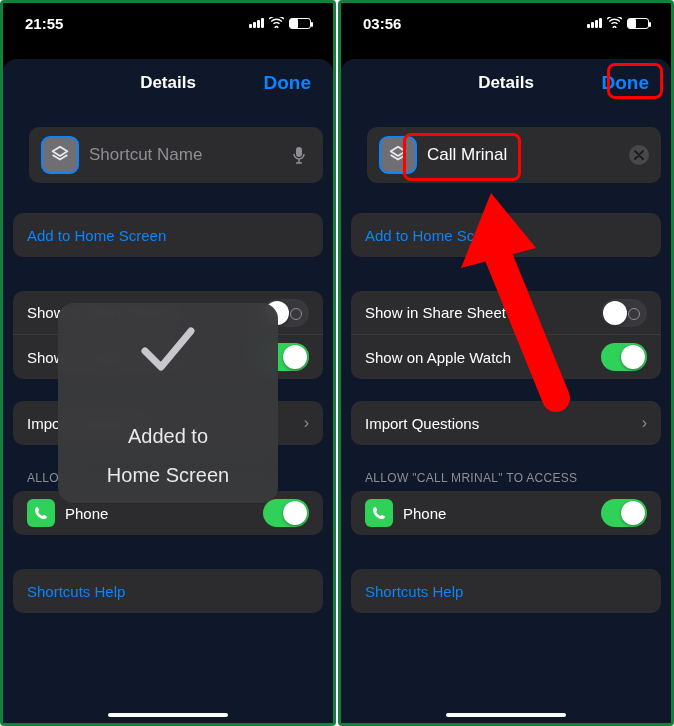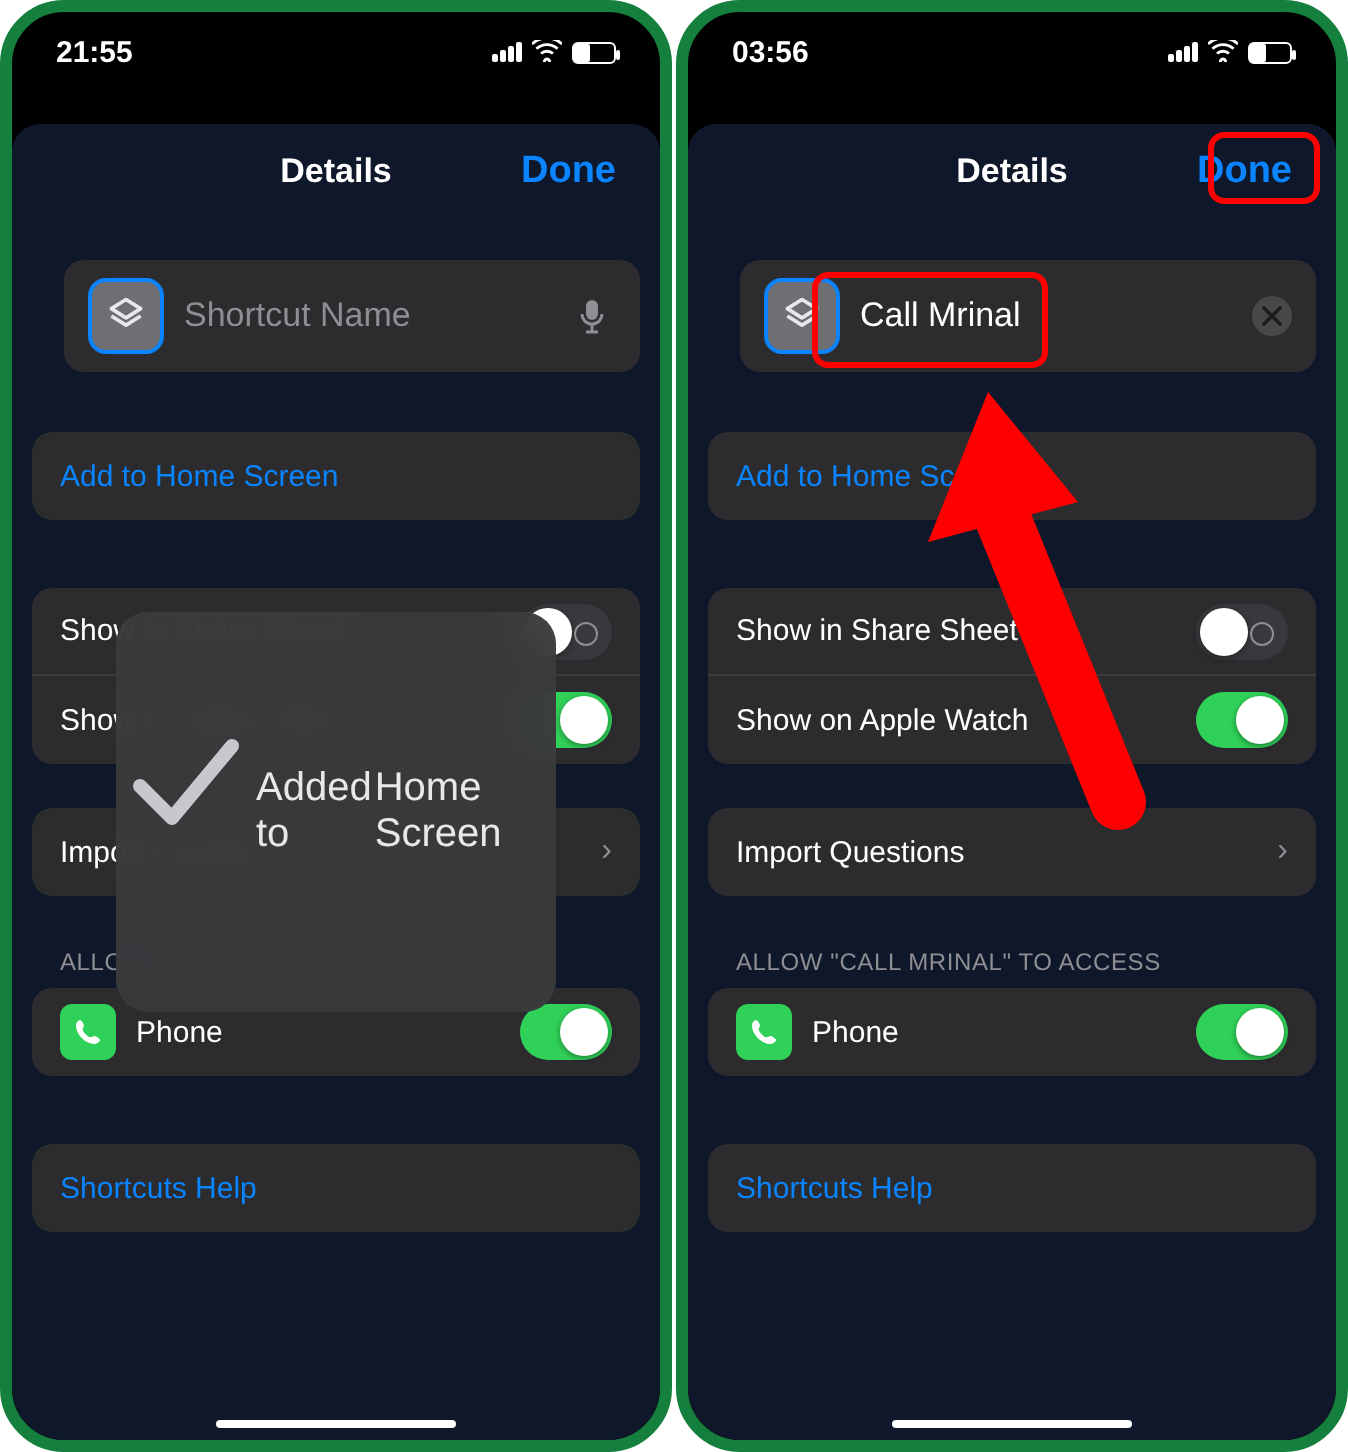--- a/index.html
+++ b/index.html
@@ -13,23 +13,23 @@
   .container {
     display: flex;
     width: 674px;
     height: 726px;
   }
   .phone {
     position: relative;
     width: 336px;
     height: 726px;
     background: #000;
-    border-radius: 32px;
+    border-radius: 4px;
     overflow: hidden;
-    border: 6px solid #15803d;
+    border: 3px solid #15803d;
     flex-shrink: 0;
   }
   .phone + .phone { margin-left: 2px; }
   .status-bar {
     height: 40px;
     display: flex;
     justify-content: space-between;
     align-items: center;
     padding: 0 22px;
     color: #fff;
@@ -155,24 +155,25 @@
     margin-right: 10px;
   }
   .phone-icon svg { width: 16px; height: 16px; fill: #fff; }
   .overlay-toast {
     position: absolute;
     left: 50%; top: 300px;
     transform: translateX(-50%);
     width: 220px; height: 200px;
     background: rgba(58,58,60,0.96);
     border-radius: 16px;
-    display: flex; flex-direction: row;
+    display: flex; flex-direction: column;
     align-items: center; justify-content: center;
     color: #e8e8ea;
     backdrop-filter: blur(10px);
+    gap: 16px;
   }
   .overlay-toast .check {
     font-size: 60px; margin-bottom: 16px;
   }
   .overlay-toast .t1 { font-size: 20px; font-weight: 400; }
   .overlay-toast .t2 { font-size: 20px; font-weight: 400; }
   .home-indicator {
     position: absolute; bottom: 6px; left: 50%; transform: translateX(-50%);
     width: 120px; height: 4px; background: #fff; border-radius: 3px;
   }

